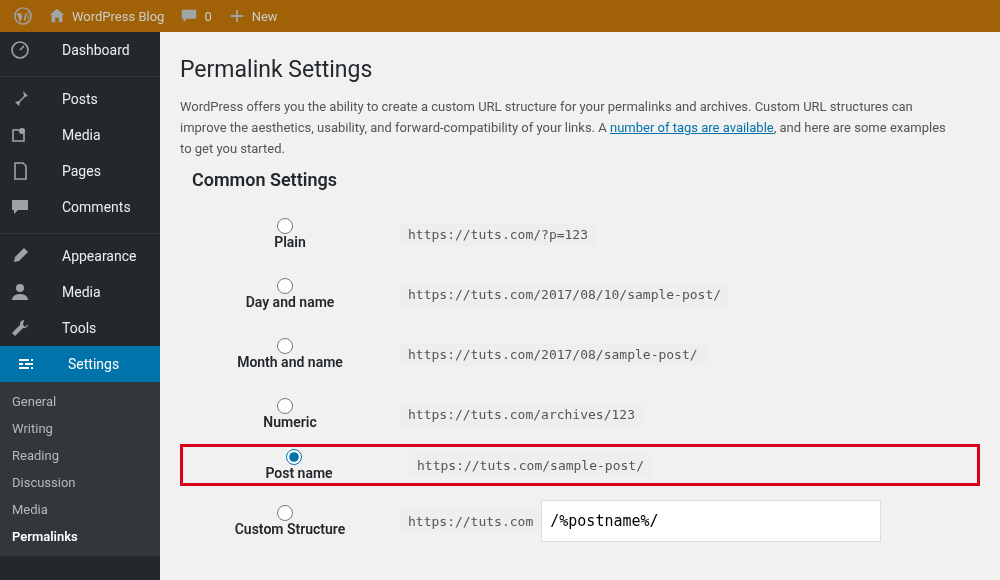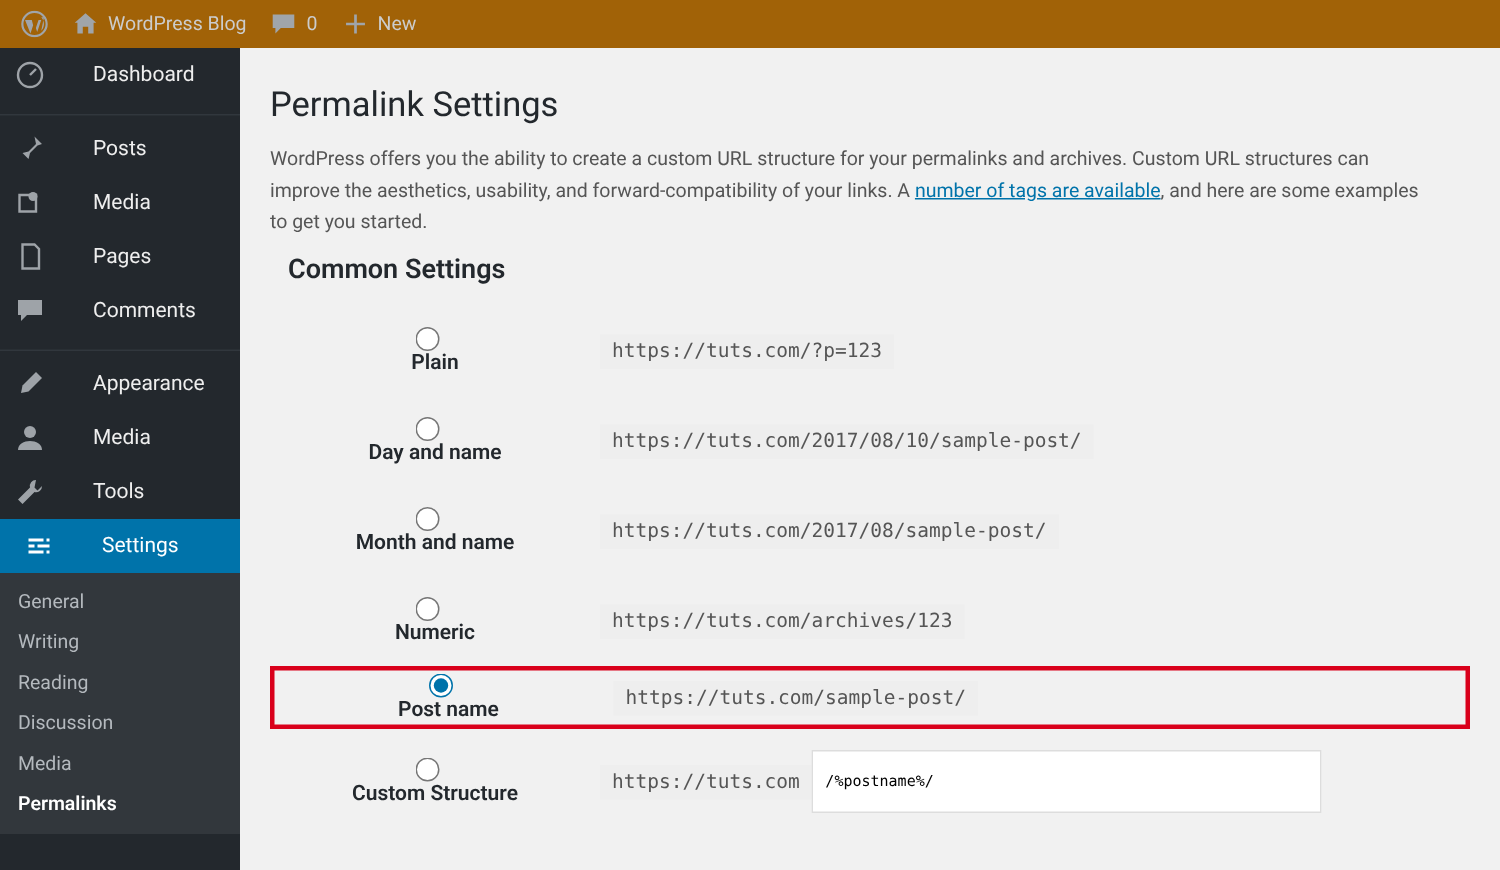--- a/index.html
+++ b/index.html
@@ -27,21 +27,21 @@
   .content h1 { font-size: 23px; font-weight: 400; color: #23282d; margin: 14px 0 14px 0; }
   .content p.desc { font-size: 13px; line-height: 1.6; color: #555; margin-bottom: 10px; max-width: 770px; }
   .content p.desc a { color: #0073aa; text-decoration: underline; }
   .content h2 { font-size: 18px; font-weight: 600; color: #23282d; margin: 8px 0 14px 12px; }
   .form-table { width: 100%; }
   .form-row { display: flex; align-items: center; padding: 14px 0; }
   .form-row .th { width: 220px; display: flex; align-items: center; font-size: 14px; font-weight: 600; color: #23282d; flex-direction: column; }
   .form-row .th input[type=radio] { width: 16px; height: 16px; margin-right: 10px; accent-color: #0073aa; }
   .form-row .td { flex: 1; display: flex; align-items: center; }
   code.example { background: #eee; padding: 4px 8px; font-family: Menlo, Consolas, monospace; font-size: 13px; color: #555; }
-  .custom-input { border: 1px solid #ddd; background: #fff; padding: 20px 8px; font-family: Menlo, Consolas, monospace; font-size: 10px; width: 340px; height: 28px; }
+  .custom-input { border: 1px solid #ddd; background: #fff; padding: 20px 8px; font-family: Menlo, Consolas, monospace; font-size: 15px; width: 340px; height: 28px; }
   .highlight { border: 3px solid #d9001b; padding: 2px 6px; }
 </style>
 </head>
 <body>
 
 <div class="adminbar">
   <div class="ab-item">
     <svg viewBox="0 0 20 20">
         <circle cx="10" cy="10" r="9" fill="none" stroke="#a0a5aa" stroke-width="1.6"></circle>
         <path d="M3 7l4 10 2-6-1-4zM9 7l3 9 3-9h-2l-2 6-2-6zM15 5c1 1 2 3 2 5 0 2-1 4-2 5l2-10z"></path>

